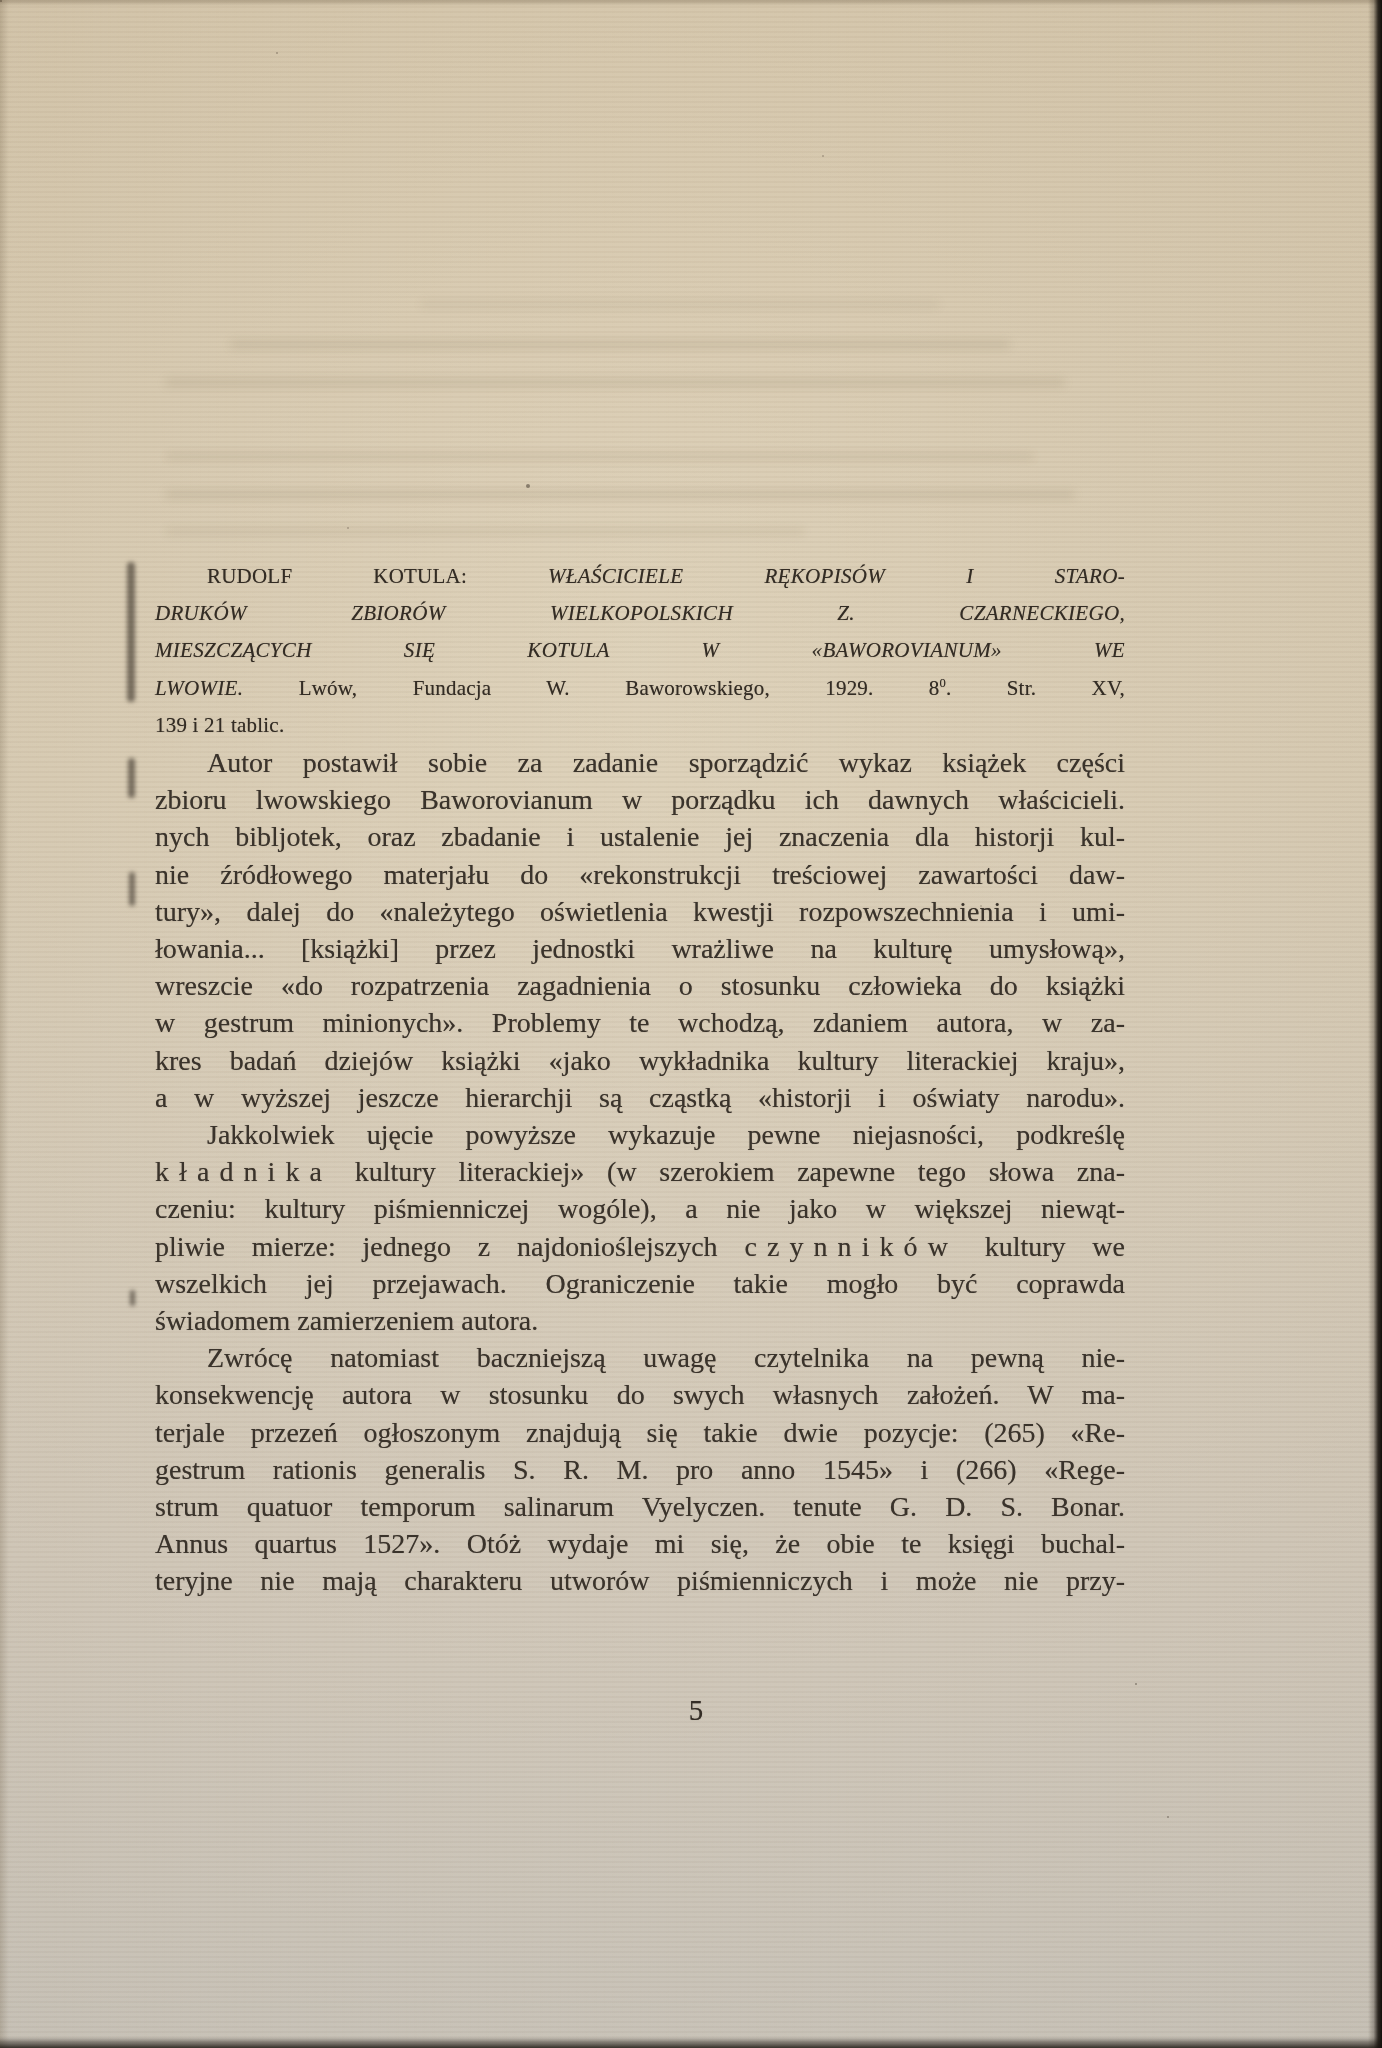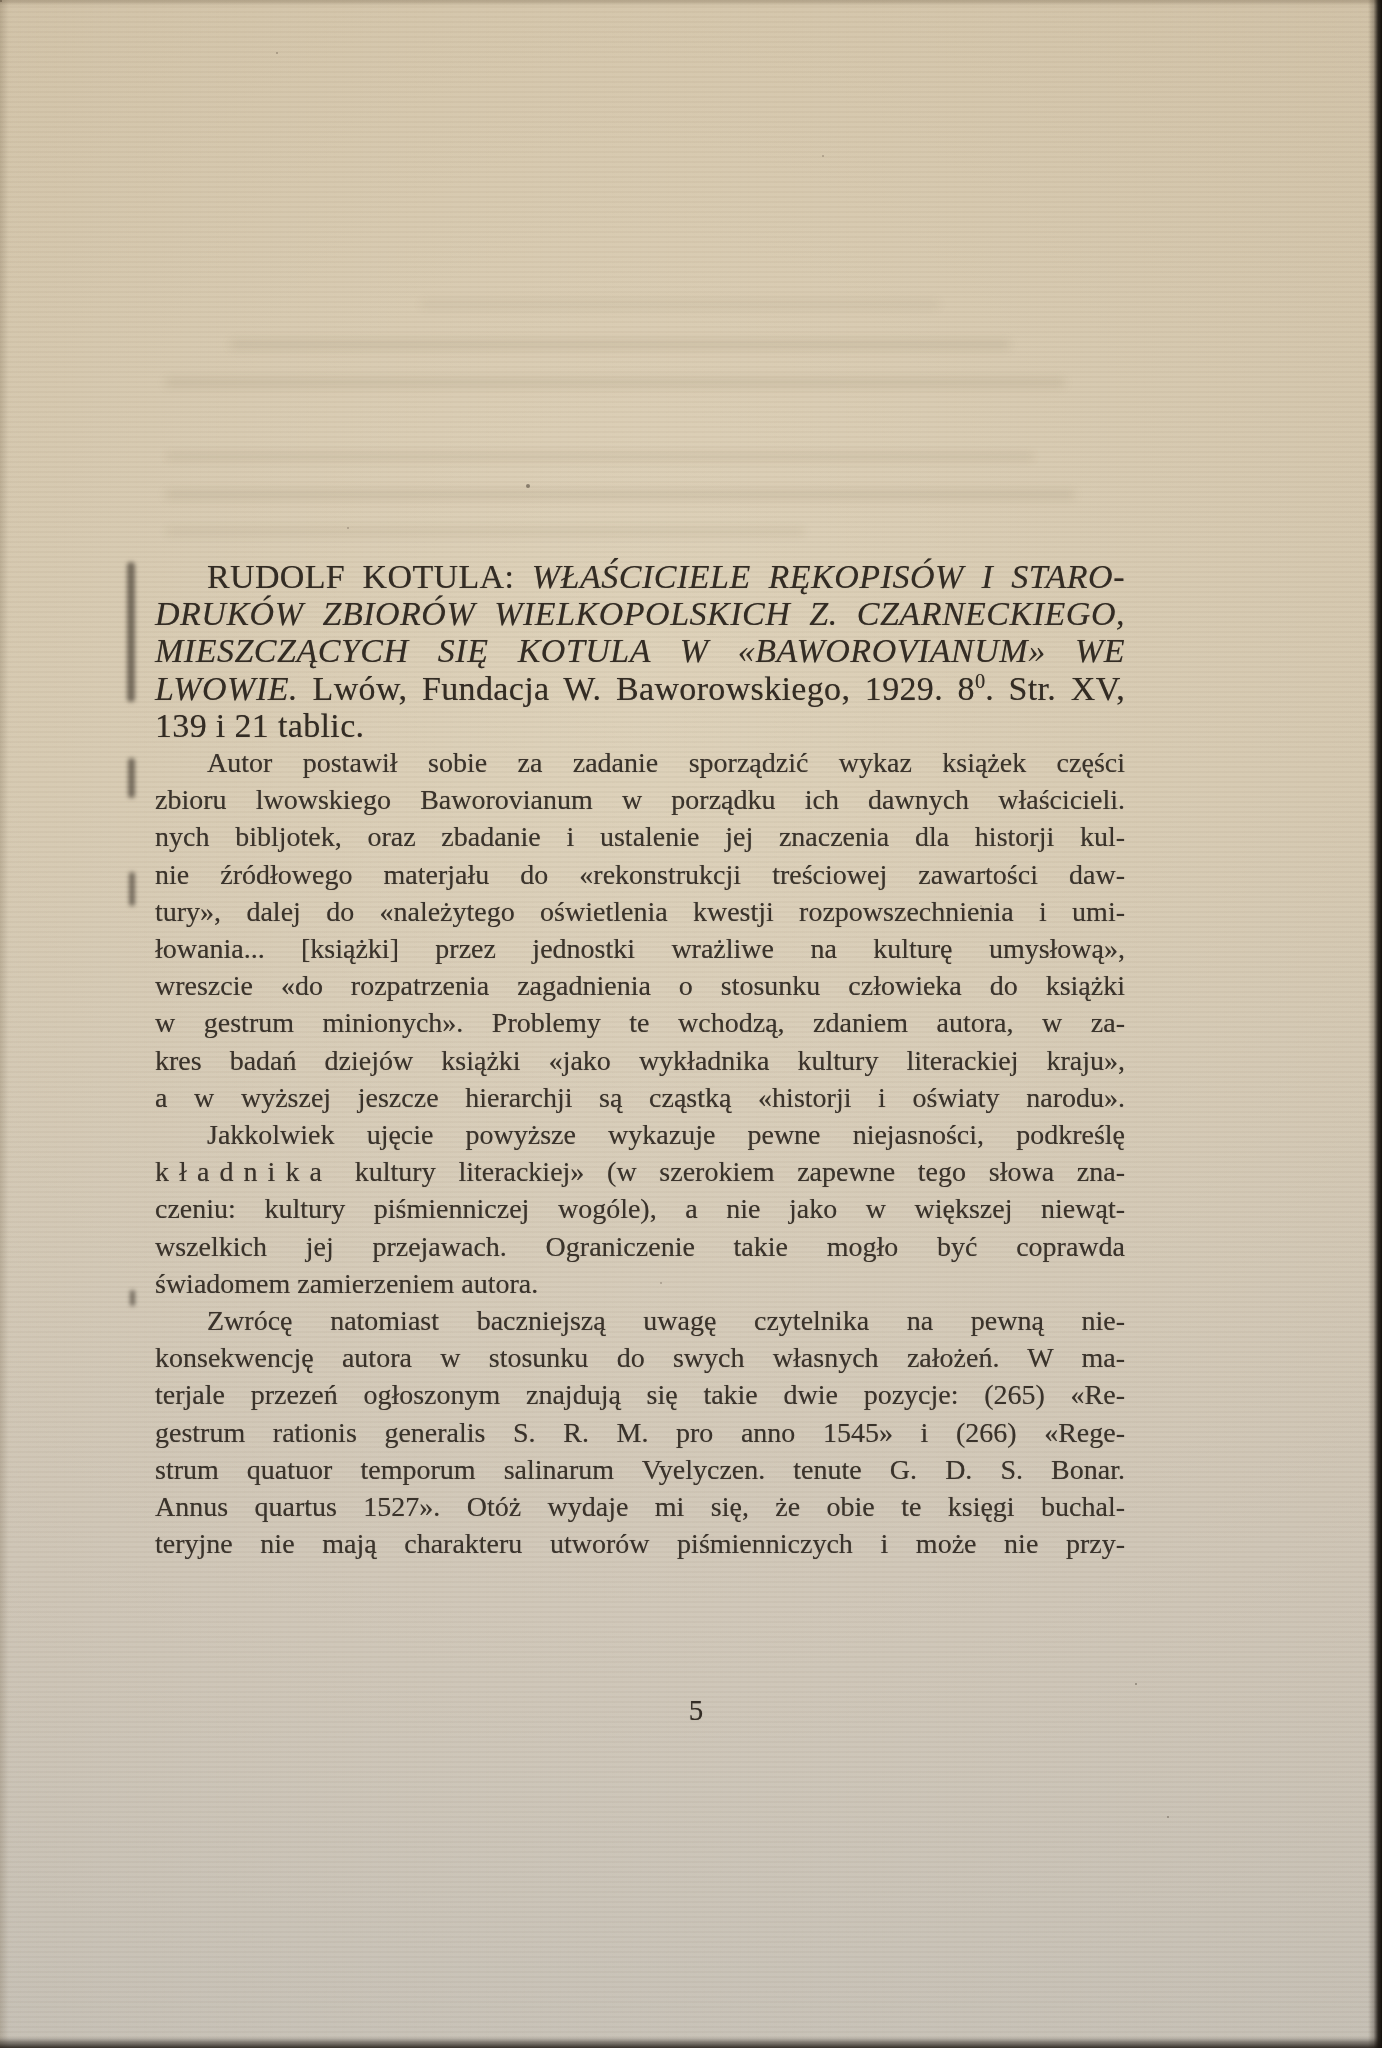--- a/index.html
+++ b/index.html
@@ -24,21 +24,21 @@
   .textblock{
     position:absolute;left:155px;top:558px;width:970px;
     color:var(--ink,#3a332b);
     font-size:28px;line-height:37.2px;
     text-shadow:0 0 .7px rgba(58,51,43,.55);
   }
   .block{margin:0;}
   .line{text-align:justify;text-align-last:justify;}
   .line.no-just{text-align-last:left;}
   .line.indent{text-indent:52px;}
-  .block.heading{font-size:34px;color:#332c24;}
+  .block.heading{font-size:21px;color:#332c24;}
   .block.heading .italic{font-style:italic;letter-spacing:.015em;}
   .block.heading .roman{letter-spacing:.01em;}
   .sup{vertical-align:super;font-size:.6em;line-height:0;}
   .spaced{letter-spacing:.36em;}
   .pageno{
     position:absolute;top:1694px;left:0;width:100%;
     text-align:center;padding-left:10px;box-sizing:border-box;
     font-size:29px;color:#342d26;text-shadow:0 0 .7px rgba(52,45,38,.5);
   }
   
@@ -104,20 +104,21 @@
         <div class="line"><span>łowania... [książki] przez jednostki wrażliwe na kulturę umysłową»,</span></div>
         <div class="line"><span>wreszcie «do rozpatrzenia zagadnienia o stosunku człowieka do książki</span></div>
         <div class="line"><span>w gestrum minionych». Problemy te wchodzą, zdaniem autora, w za-</span></div>
         <div class="line"><span>kres badań dziejów książki «jako wykładnika kultury literackiej kraju»,</span></div>
         <div class="line"><span>a w wyższej jeszcze hierarchji są cząstką «historji i oświaty narodu».</span></div>
       </div>
       <div class="block paragraph">
         <div class="line indent"><span>Jakkolwiek ujęcie powyższe wykazuje pewne niejasności, podkreślę</span></div>
         <div class="line"><span class="spaced">kładnika</span><span> kultury literackiej» (w szerokiem zapewne tego słowa zna-</span></div>
         <div class="line"><span>czeniu: kultury piśmienniczej wogóle), a nie jako w większej niewąt-</span></div>
+        <div class="line"><span>pliwie mierze: jednego z najdonioślejszych </span><span class="spaced">czynników</span><span> kultury we</span></div>
         <div class="line"><span>wszelkich jej przejawach. Ograniczenie takie mogło być coprawda</span></div>
         <div class="line no-just"><span>świadomem zamierzeniem autora.</span></div>
       </div>
       <div class="block paragraph">
         <div class="line indent"><span>Zwrócę natomiast baczniejszą uwagę czytelnika na pewną nie-</span></div>
         <div class="line"><span>konsekwencję autora w stosunku do swych własnych założeń. W ma-</span></div>
         <div class="line"><span>terjale przezeń ogłoszonym znajdują się takie dwie pozycje: (265) «Re-</span></div>
         <div class="line"><span>gestrum rationis generalis S. R. M. pro anno 1545» i (266) «Rege-</span></div>
         <div class="line"><span>strum quatuor temporum salinarum Vyelyczen. tenute G. D. S. Bonar.</span></div>
         <div class="line"><span>Annus quartus 1527». Otóż wydaje mi się, że obie te księgi buchal-</span></div>

